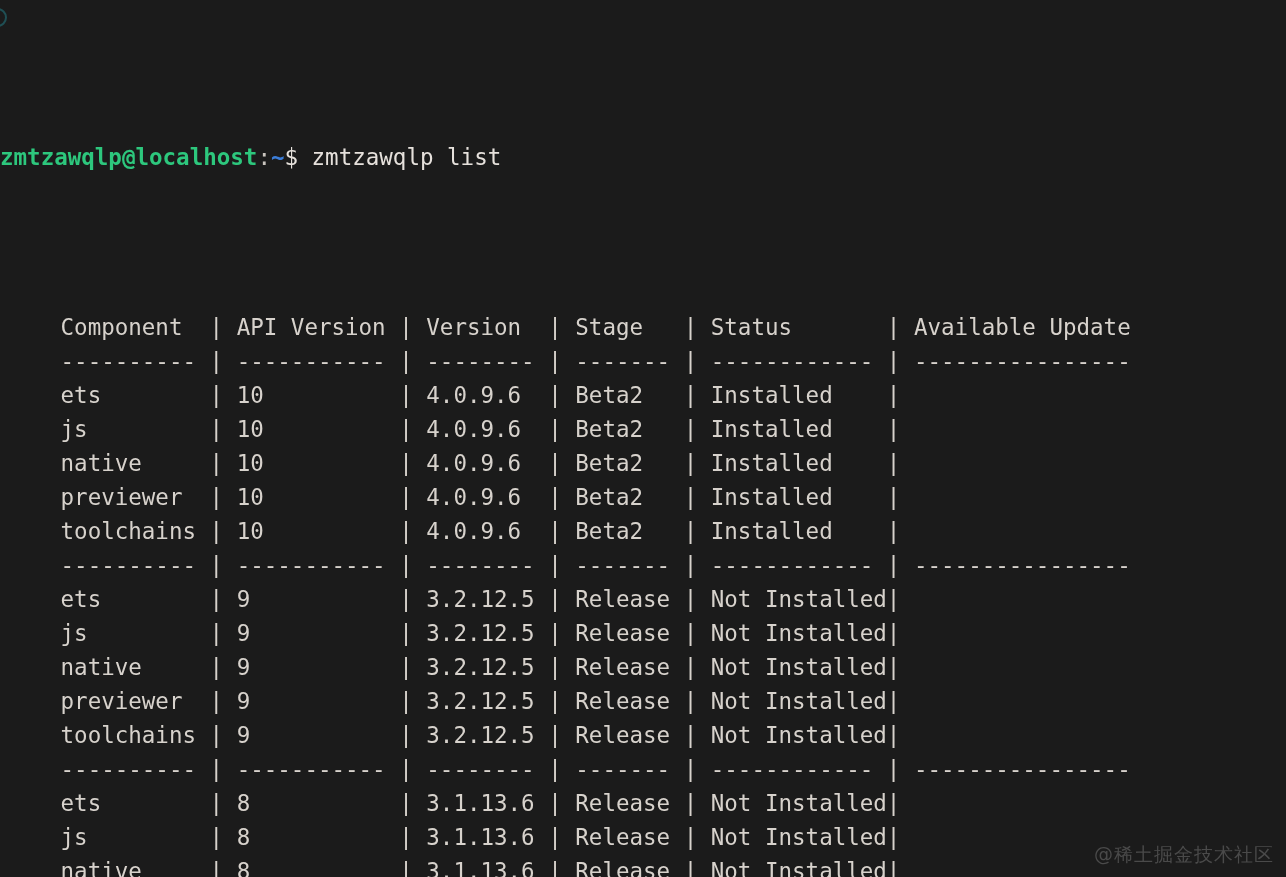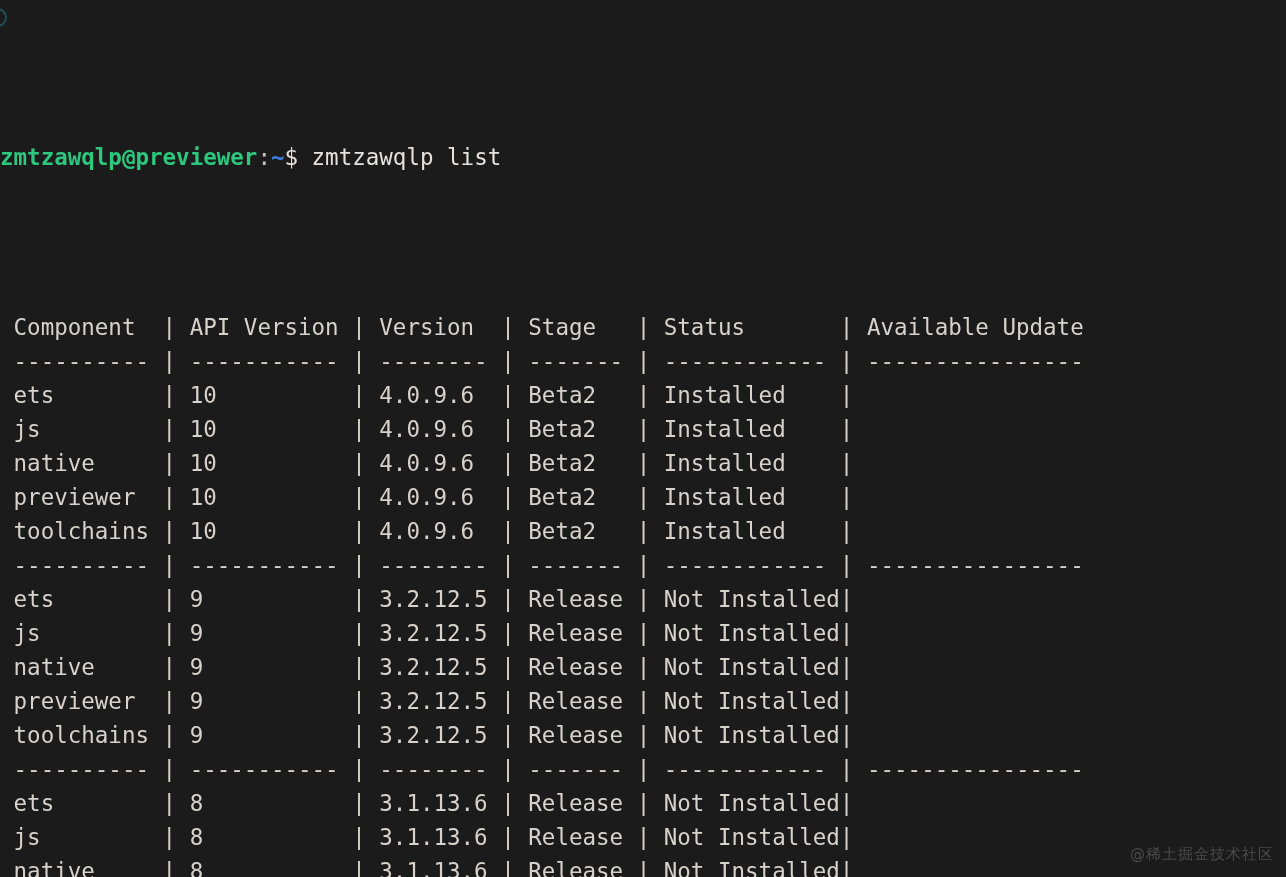--- a/index.html
+++ b/index.html
@@ -44,44 +44,44 @@
   .line {
     height: 34px;
     white-space: pre;
   }
 
   .user   { color: #2dc77d; font-weight: bold; }
   .colon  { color: #c9c4be; }
   .tilde  { color: #3b7dd8; font-weight: bold; }
   .dollar { color: #e6e1dc; }
   .cmd    { color: #e6e1dc; }
-  .tbl    { color: #d7d2cc; }
+  .tbl    { color: #d7d2cc; margin-left: 47px; }
 
   #watermark {
     position: absolute;
     right: 12px;
     bottom: 6px;
     font-family: "DejaVu Sans", "Liberation Sans", sans-serif;
-    font-size: 15px;
+    font-size: 19px;
     color: #4a4a4a;
     letter-spacing: 1px;
     user-select: none;
   }
 </style>
 </head>
 <body>
 
 <div id="terminal">
 
   <div id="edge-glyph"></div>
 
   <div class="lines">
 
     
-    <div class="line"><span class="user">zmtzawqlp@previewer</span><span class="colon">:</span><span class="tilde">~</span><span class="dollar">$</span><span class="cmd"> <span>zmtzawqlp list</span></span></div>
+    <div class="line"><span class="user">zmtzawqlp@localhost</span><span class="colon">:</span><span class="tilde">~</span><span class="dollar">$</span><span class="cmd"> <span>zmtzawqlp list</span></span></div>
 
     
     <div id="table-body"><div class="line tbl"> Component  | API Version | Version  | Stage   | Status       | Available Update</div><div class="line tbl"> ---------- | ----------- | -------- | ------- | ------------ | ----------------</div><div class="line tbl"> ets        | 10          | 4.0.9.6  | Beta2   | Installed    |</div><div class="line tbl"> js         | 10          | 4.0.9.6  | Beta2   | Installed    |</div><div class="line tbl"> native     | 10          | 4.0.9.6  | Beta2   | Installed    |</div><div class="line tbl"> previewer  | 10          | 4.0.9.6  | Beta2   | Installed    |</div><div class="line tbl"> toolchains | 10          | 4.0.9.6  | Beta2   | Installed    |</div><div class="line tbl"> ---------- | ----------- | -------- | ------- | ------------ | ----------------</div><div class="line tbl"> ets        | 9           | 3.2.12.5 | Release | Not Installed|</div><div class="line tbl"> js         | 9           | 3.2.12.5 | Release | Not Installed|</div><div class="line tbl"> native     | 9           | 3.2.12.5 | Release | Not Installed|</div><div class="line tbl"> previewer  | 9           | 3.2.12.5 | Release | Not Installed|</div><div class="line tbl"> toolchains | 9           | 3.2.12.5 | Release | Not Installed|</div><div class="line tbl"> ---------- | ----------- | -------- | ------- | ------------ | ----------------</div><div class="line tbl"> ets        | 8           | 3.1.13.6 | Release | Not Installed|</div><div class="line tbl"> js         | 8           | 3.1.13.6 | Release | Not Installed|</div><div class="line tbl"> native     | 8           | 3.1.13.6 | Release | Not Installed|</div></div>
 
     
     
 
   </div>
 
   <div id="watermark">@稀土掘金技术社区</div>

